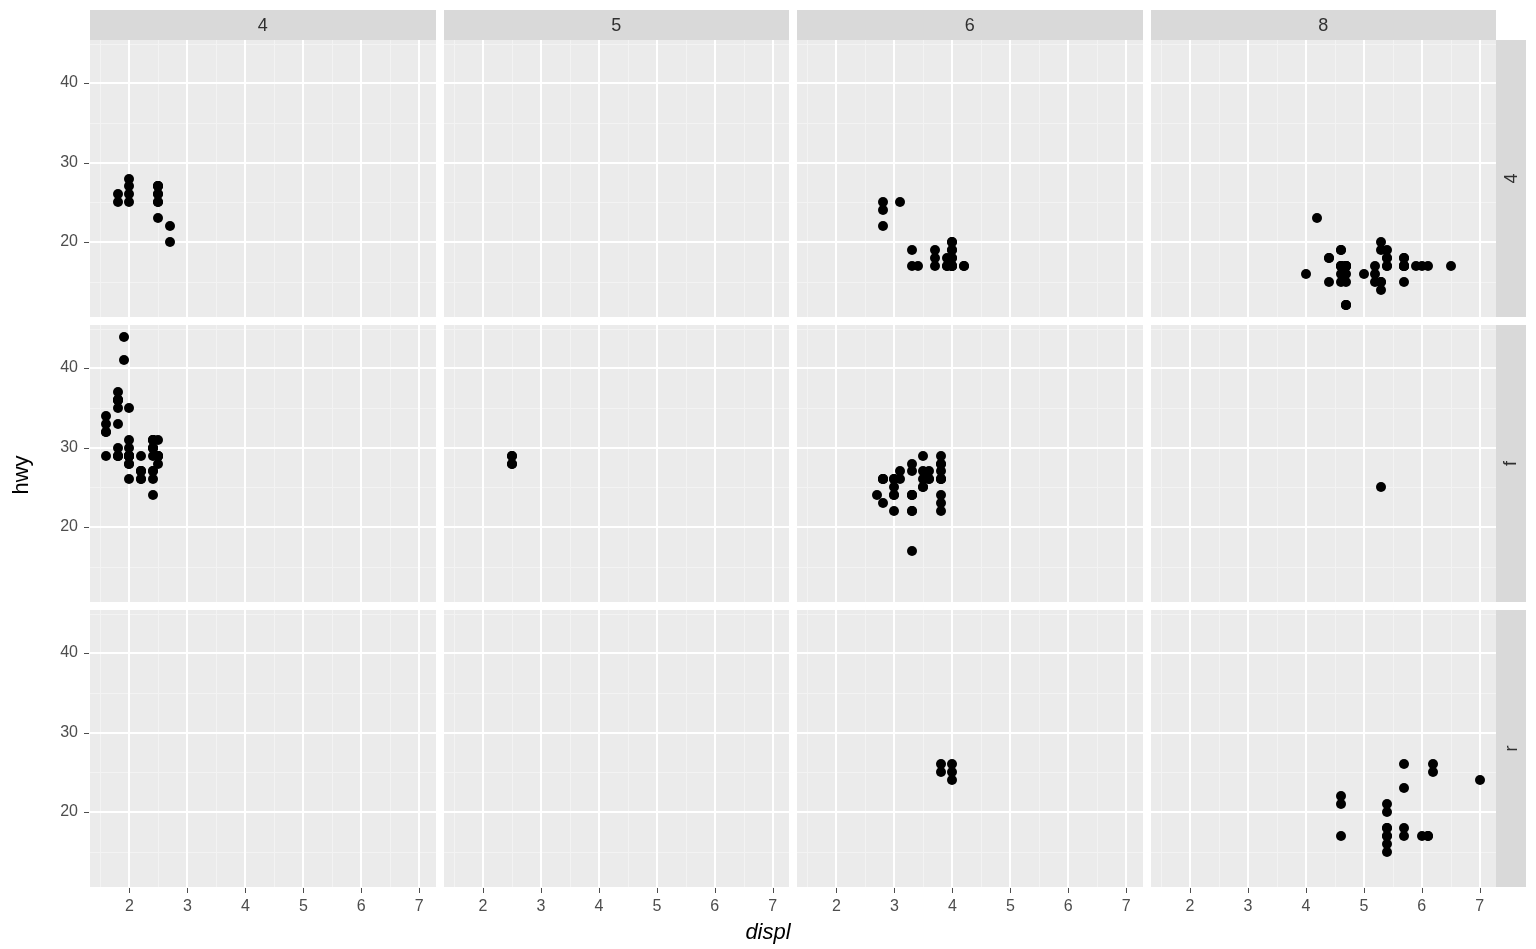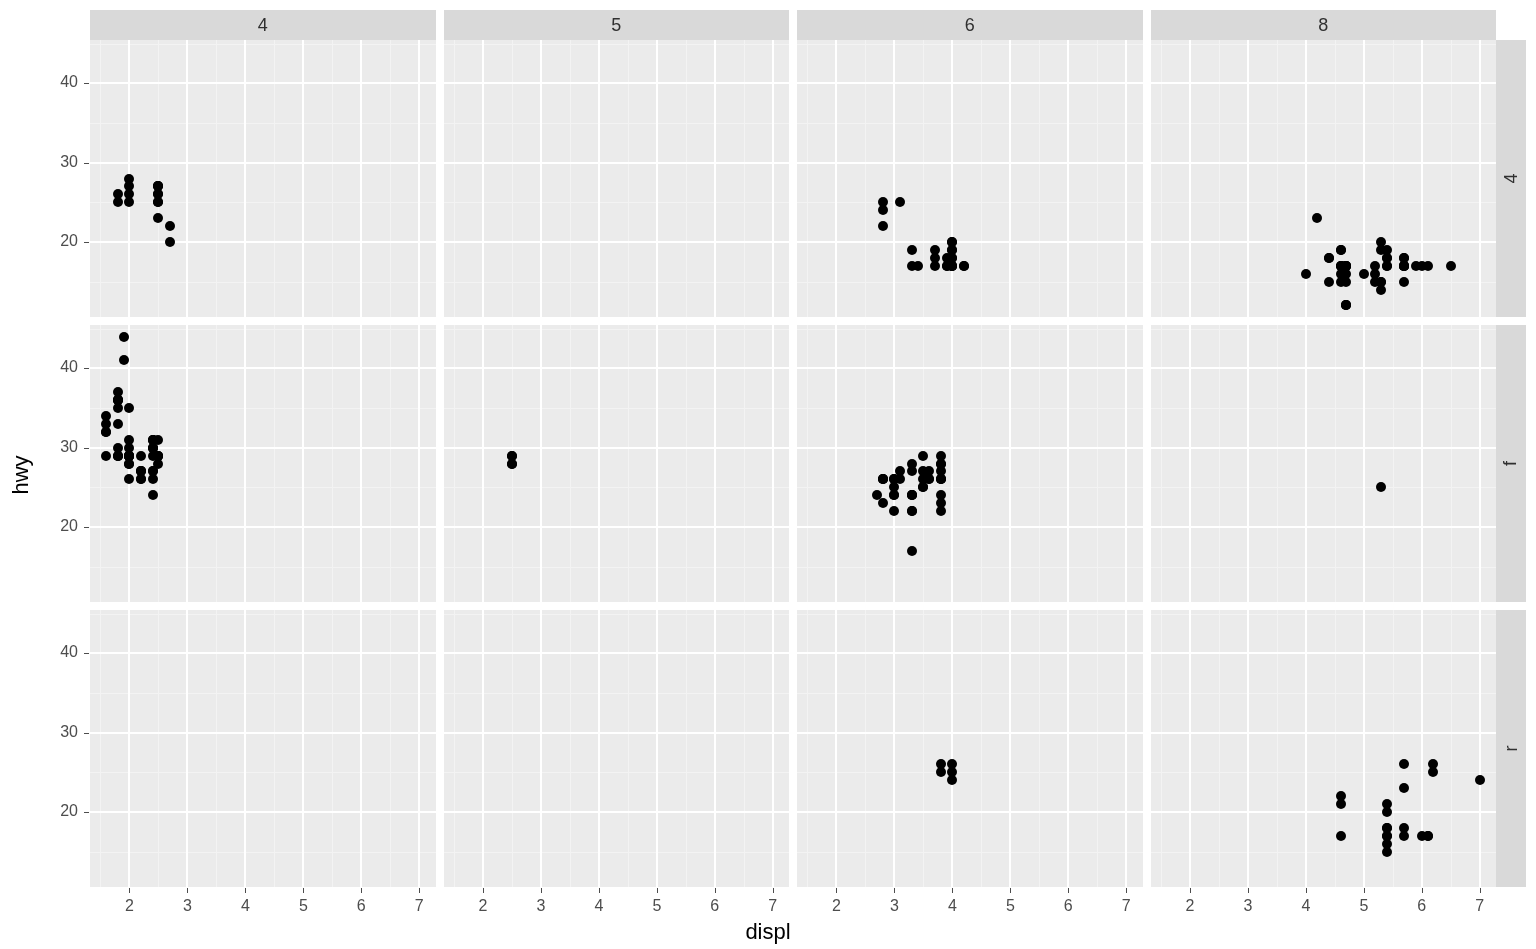--- a/index.html
+++ b/index.html
@@ -627,15 +627,15 @@
     <div class="tick-x" style="left: 1363.83px; top: 888px;"></div>
     <div class="axis-label-x" style="left: 1411.8px; top: 897px; width: 20px;">6</div>
     <div class="tick-x" style="left: 1421.8px; top: 888px;"></div>
     <div class="axis-label-x" style="left: 1469.77px; top: 897px; width: 20px;">7</div>
     <div class="tick-x" style="left: 1479.77px; top: 888px;"></div>
   </div>
 
 <div class="axis-title y" style="left: 8px; top: 0; height: 949px; display:flex; align-items:center; justify-content:center; width:26px;">
   <span>hwy</span>
 </div>
-<div class="axis-title" style="left: 0; bottom: 4px; width: 1536px;">
+<div class="axis-title" style="left: 0; bottom: 4px; width: 1536px; font-style: italic;">
   <span>displ</span>
 </div>
 
 </body></html>

